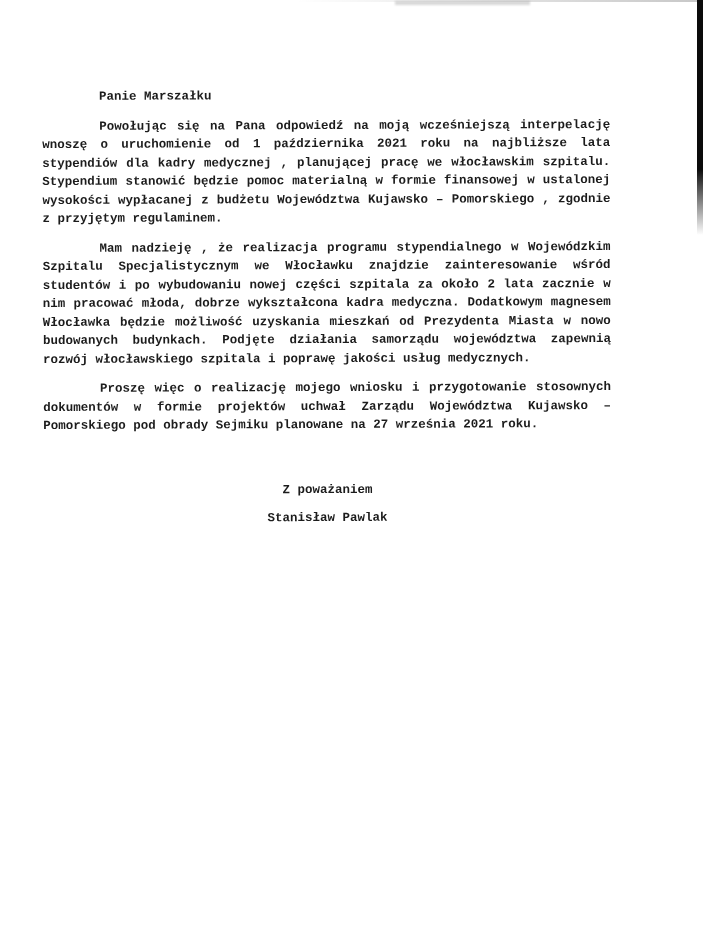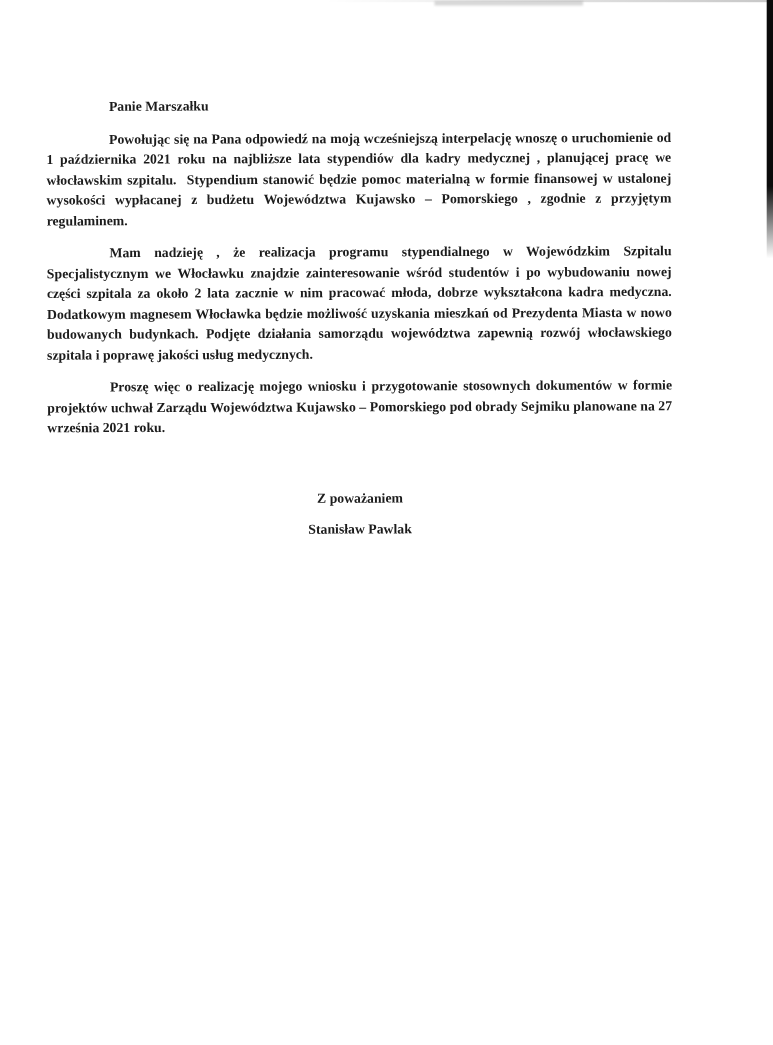--- a/index.html
+++ b/index.html
@@ -6,21 +6,21 @@
     margin: 0;
     padding: 0;
     background: #ffffff;
   }
   .page {
     position: relative;
     width: 703px;
     height: 782px;
     background: #ffffff;
     overflow: hidden;
-    font-family: Liberation Serif, serif;
+    font-family: Liberation Mono, monospace;
   }
   .letter {
     position: absolute;
     left: 42px;
     top: 88px;
     width: 568px;
     color: #1c1c1c;
     font-size: 12.5px;
     line-height: 18.5px;
     font-weight: bold;

